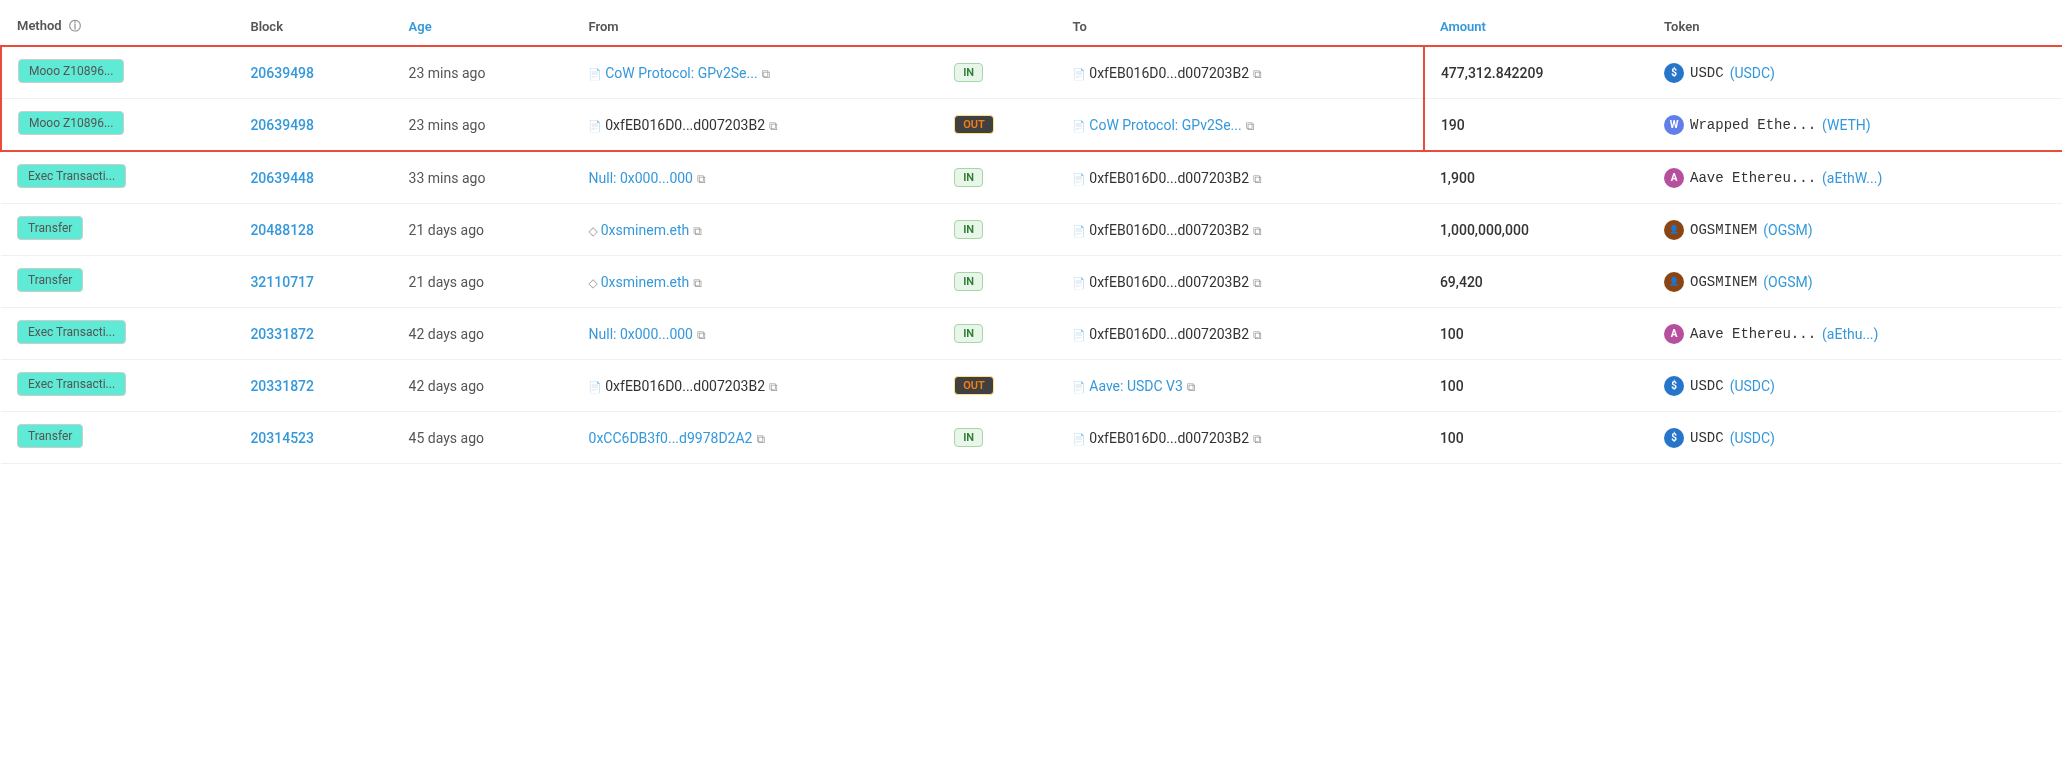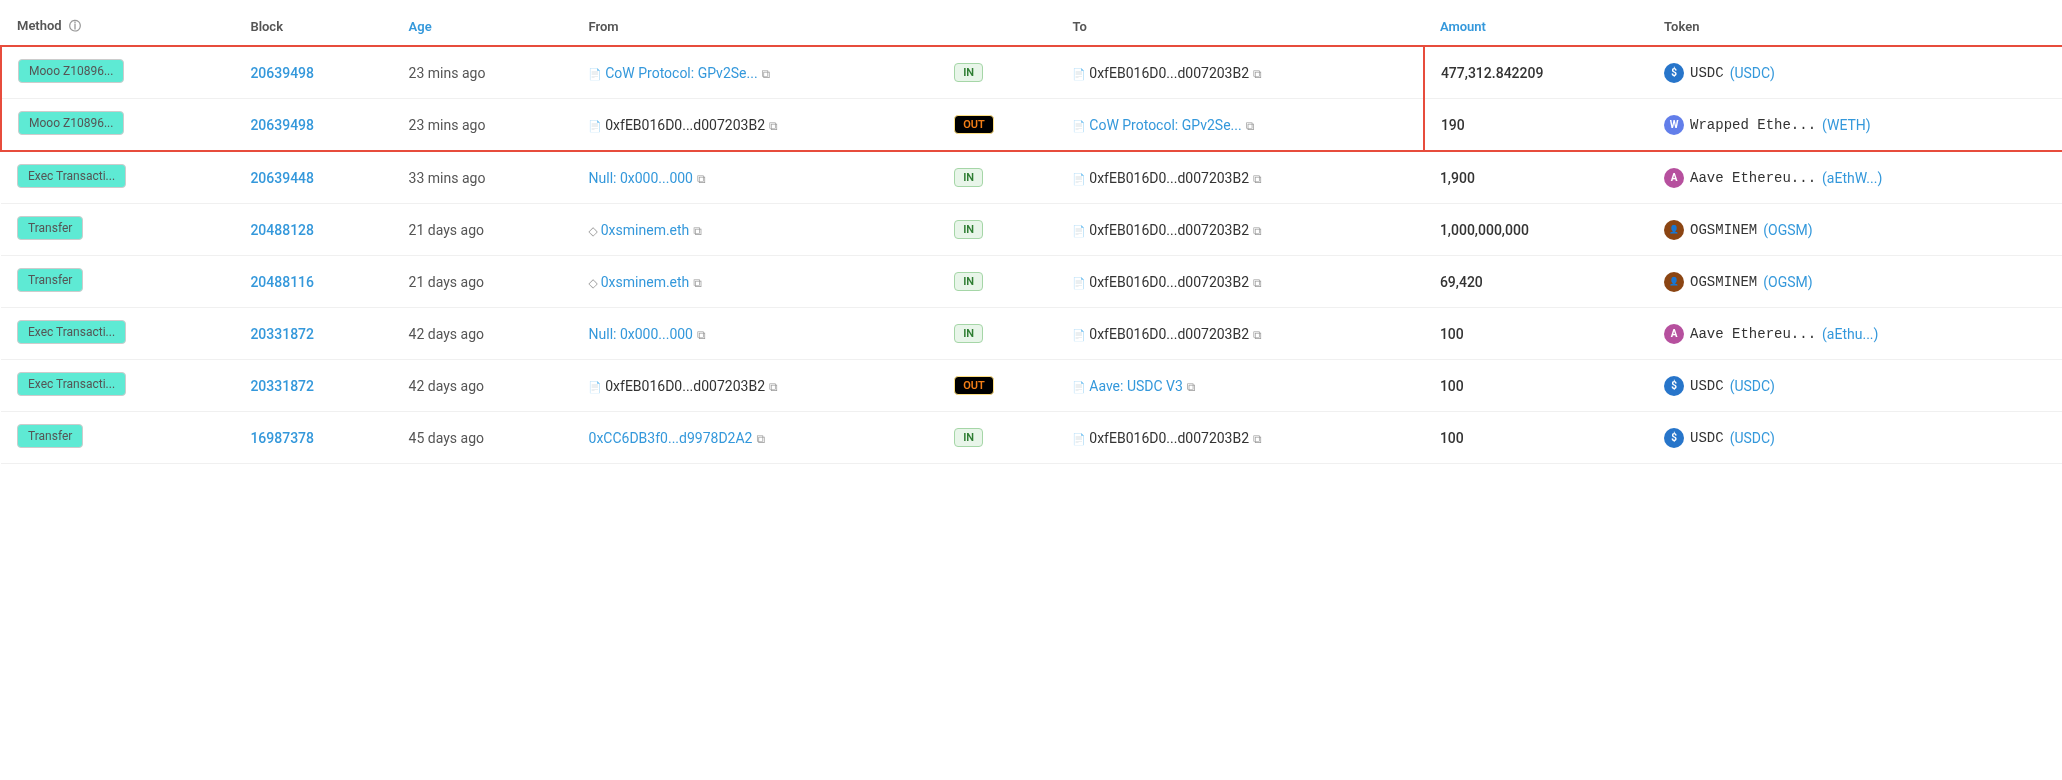--- a/index.html
+++ b/index.html
@@ -75,21 +75,21 @@
       font-size: 11px;
       font-weight: 600;
       text-transform: uppercase;
     }
     .direction-badge.in {
       background: #e8f5e9;
       color: #2e7d32;
       border: 1px solid #a5d6a7;
     }
     .direction-badge.out {
-      background: #000000;
+      background: #404040;
       color: #f57f17;
       border: 1px solid #ffe082;
     }
     .amount-text {
       color: #333;
       font-weight: 500;
     }
     .token-cell {
       display: flex;
       align-items: center;
@@ -208,21 +208,21 @@
           <td>
             <div class="token-cell">
               <span class="token-icon ogsm">👤</span>
               <span class="token-name">OGSMINEM </span>
               <span class="token-symbol">(OGSM)</span>
             </div>
           </td>
         </tr>
         <tr>
           <td><span class="method-badge">Transfer</span></td>
-          <td><a class="block-link" href="#">20488116</a></td>
+          <td><a class="block-link" href="#">32110717</a></td>
           <td><span class="age-text">21 days ago</span></td>
           <td><span class="eth-icon">◇</span><a class="from-link" href="#">0xsminem.eth</a><span class="copy-icon">⧉</span></td>
           <td><span class="direction-badge in">IN</span></td>
           <td><span class="doc-icon" style="font-size: 11px;">📄</span><span>0xfEB016D0...d007203B2</span><span class="copy-icon">⧉</span></td>
           <td><span class="amount-text">69,420</span></td>
           <td>
             <div class="token-cell">
               <span class="token-icon ogsm">👤</span>
               <span class="token-name">OGSMINEM </span>
               <span class="token-symbol">(OGSM)</span>
@@ -256,21 +256,21 @@
           <td>
             <div class="token-cell">
               <span class="token-icon usdc">$</span>
               <span class="token-name">USDC </span>
               <span class="token-symbol">(USDC)</span>
             </div>
           </td>
         </tr>
         <tr>
           <td><span class="method-badge">Transfer</span></td>
-          <td><a class="block-link" href="#">16987378</a></td>
+          <td><a class="block-link" href="#">20314523</a></td>
           <td><span class="age-text">45 days ago</span></td>
           <td><a class="from-link" href="#">0xCC6DB3f0...d9978D2A2</a><span class="copy-icon">⧉</span></td>
           <td><span class="direction-badge in">IN</span></td>
           <td><span class="doc-icon" style="font-size: 11px;">📄</span><span>0xfEB016D0...d007203B2</span><span class="copy-icon">⧉</span></td>
           <td><span class="amount-text">100</span></td>
           <td>
             <div class="token-cell">
               <span class="token-icon usdc">$</span>
               <span class="token-name">USDC </span>
               <span class="token-symbol">(USDC)</span>

